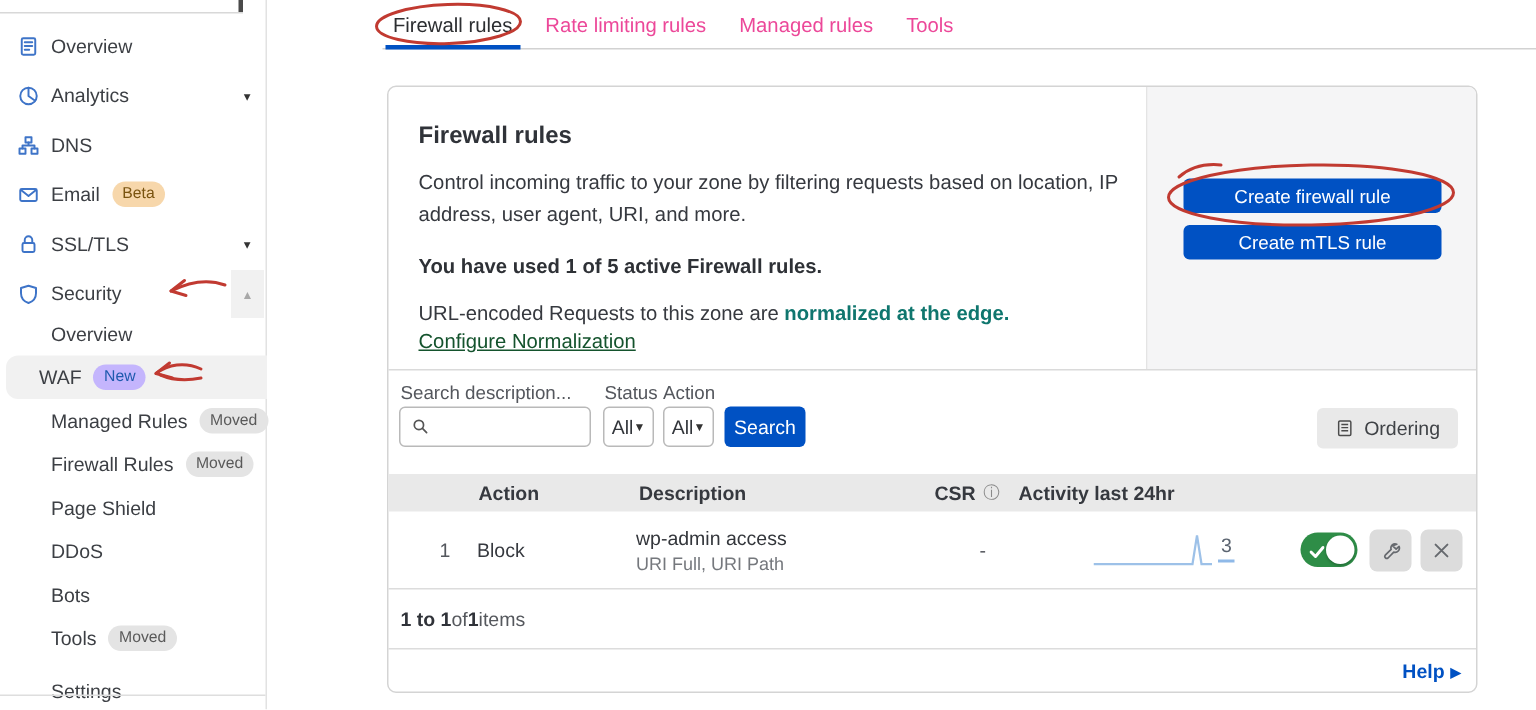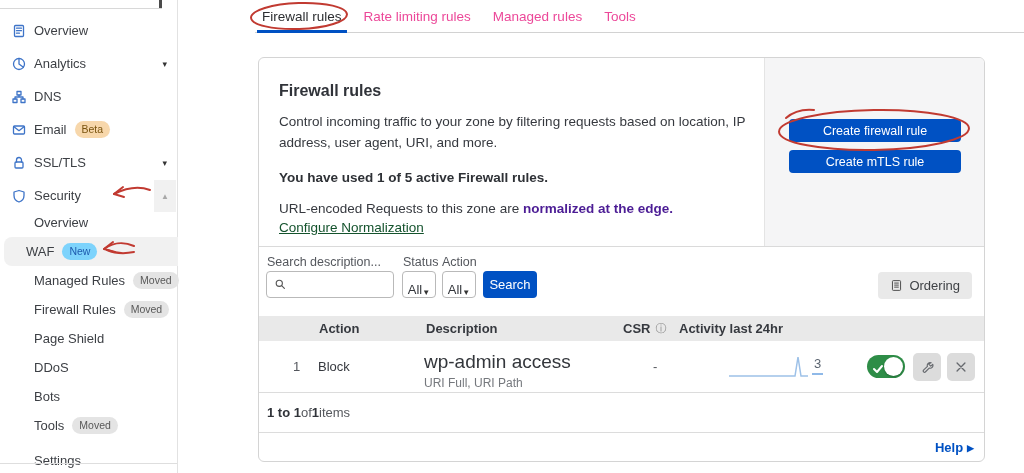--- a/index.html
+++ b/index.html
@@ -18,21 +18,21 @@
   .sidebar-bottomline { position:absolute; left:0; top:463px; width:177px; height:1px; background:#dedede; }
   .nav-list { position:absolute; left:0; top:14px; width:178px; }
   .nav-item { position:relative; display:flex; align-items:center; height:33px; padding-left:11px; cursor:pointer; }
   .nav-item.sub { height:29px; padding-left:34px; }
   .nav-icon { width:16px; height:16px; margin-right:7px; display:inline-flex; flex:0 0 16px; }
   .nav-icon svg { width:16px; height:16px; stroke:#3e74c8; fill:none; stroke-width:1.3; stroke-linecap:round; stroke-linejoin:round; }
   .nav-label { font-size:13px; color:#3c3f44; white-space:nowrap; }
   .nav-caret { position:absolute; right:11px; font-size:9px; color:#333; }
   .badge { margin-left:8px; font-size:10.5px; line-height:1; padding:3px 7px; border-radius:9px; white-space:nowrap; }
   .badge-beta { background:#f7d7ab; color:#7a5410; }
-  .badge-new { background:#7dd3fc; color:#1e5aae; }
+  .badge-new { background:#c4b5fd; color:#1e5aae; }
   .badge-moved { background:#e4e4e4; color:#595959; }
   .nav-item.active { background:#f1f1f1; border-radius:8px 0 0 8px; margin-left:4px; padding-left:22px; }
   .scroll-box { position:absolute; right:1px; top:180px; width:22px; height:32px; background:#f1f1f1;
                 display:flex; align-items:center; justify-content:center; color:#a8a8a8; font-size:8px; }
   .settings-item { margin-top:6px; }
 
   
   .tabs { position:absolute; left:255px; top:0; width:769px; height:33px;
           display:flex; align-items:center; border-bottom:1px solid #d2d2d2; }
   .tab { font-size:13.5px; color:#ec4899; padding:0 5px; margin-left:12px; height:33px;
@@ -42,57 +42,57 @@
 
   
   .card { position:absolute; left:258px; top:57px; width:727px; height:405px;
           border:1px solid #d4d4d4; border-radius:6px; background:#fff; }
   .card-top { position:relative; height:188px; }
   .desc-area { position:absolute; left:0; top:0; width:507px; padding:24px 18px 0 20px; }
   .desc-title { font-size:16px; font-weight:bold; color:#303339; margin-bottom:12px; }
   .desc-text { font-size:13.5px; line-height:1.55; color:#36393f; margin-bottom:16px; }
   .desc-usage { font-size:13.5px; font-weight:bold; color:#2e3136; margin-bottom:16px; }
   .desc-norm { font-size:13.5px; color:#36393f; }
-  .desc-norm b { color:#4c1d95; }
+  .desc-norm b { color:#0f766e; }
   .desc-link { display:inline-block; margin-top:4px; font-size:13.5px; color:#14532d; text-decoration:underline; cursor:pointer; }
   .action-panel { position:absolute; right:0; top:0; width:220px; height:188px;
                   background:#f5f5f6; border-left:1px solid #e4e4e4; border-radius:0 5px 0 0; }
   .btn-primary { position:absolute; left:24px; width:172px; height:23px; background:#0051c3; color:#fff;
                  font-size:12.5px; border:none; border-radius:4px; cursor:pointer;
                  font-family:"Liberation Sans", sans-serif; }
   .btn-create-fw { top:61px; }
   .btn-create-mtls { top:92px; }
 
   
   .filter-row { position:relative; height:70px; border-top:1px solid #dadada; }
   .filter-label { position:absolute; top:8px; font-size:12.5px; color:#54575d; }
   .search-wrap { position:absolute; left:7px; top:24px; width:128px; height:27px;
                  border:1px solid #b9b9b9; border-radius:4px; background:#fff; display:flex; align-items:center; padding-left:7px; }
   .search-wrap svg { width:13px; height:13px; stroke:#555; fill:none; stroke-width:1.4; stroke-linecap:round; }
   .search-input { border:none; outline:none; width:95px; margin-left:5px; font-size:13px; background:transparent; }
   .select-box { position:absolute; top:24px; height:27px; border:1px solid #b9b9b9; border-radius:4px; background:#fff;
-                display:flex; align-items:flex-end; justify-content:center; gap:0; font-size:13px; color:#33363b; cursor:pointer; }
+                display:flex; align-items:center; justify-content:center; gap:0; font-size:13px; color:#33363b; cursor:pointer; }
   .select-box .sel-caret { font-size:8px; color:#333; }
   .btn-search { position:absolute; left:224px; top:24px; width:54px; height:27px; background:#0051c3; color:#fff;
                 font-size:13px; border:none; border-radius:4px; cursor:pointer; font-family:"Liberation Sans", sans-serif; }
   .btn-ordering { position:absolute; right:12px; top:25px; height:27px; padding:0 12px; background:#e9e9e9; color:#3f4246;
                   font-size:13px; border:none; border-radius:4px; cursor:pointer; display:flex; align-items:center; gap:6px;
                   font-family:"Liberation Sans", sans-serif; }
   .btn-ordering svg { width:13px; height:13px; stroke:#4b4b4b; fill:none; stroke-width:1.2; }
 
   
   .table-header { position:relative; height:25px; background:#e9e9e9; }
   .th { position:absolute; top:0; height:25px; display:flex; align-items:center; font-size:13px; font-weight:bold; color:#36393f; }
   .th-action { left:60px; } .th-desc { left:167px; } .th-csr { left:364px; } .th-activity { left:420px; }
   .info-glyph { font-size:11px; color:#8a8a8a; margin-left:5px; font-weight:normal; }
   .table-row { position:relative; height:52px; border-bottom:1px solid #dcdcdc; }
   .td-priority { position:absolute; left:34px; top:18px; font-size:13px; color:#54575d; }
   .td-action { position:absolute; left:59px; top:18px; font-size:13px; color:#36393f; }
   .td-desc { position:absolute; left:165px; top:10px; }
-  .td-desc .d1 { font-size:19px; color:#33363b; }
+  .td-desc .d1 { font-size:13px; color:#33363b; }
   .td-desc .d2 { font-size:12px; color:#75787d; margin-top:3px; }
   .td-csr { position:absolute; left:394px; top:18px; font-size:13px; color:#54575d; }
   .sparkline { position:absolute; left:470px; top:9px; }
   .td-count { position:absolute; left:553px; top:15px; font-size:13px; color:#5b6470;
               border-bottom:2px solid #8fb9e8; padding:0 2px 2px; cursor:pointer; }
   .toggle { position:absolute; left:608px; top:14px; width:38px; height:23px; background:#2e8d47; border-radius:12px; cursor:pointer; }
   .toggle .check { position:absolute; left:6px; top:5px; }
   .toggle .check svg { width:10px; height:10px; stroke:#fff; stroke-width:2; fill:none; stroke-linecap:round; stroke-linejoin:round; }
   .toggle .knob { position:absolute; right:2px; top:2px; width:19px; height:19px; background:#fff; border-radius:50%;
                   box-shadow:0 1px 2px rgba(0,0,0,.25); }

